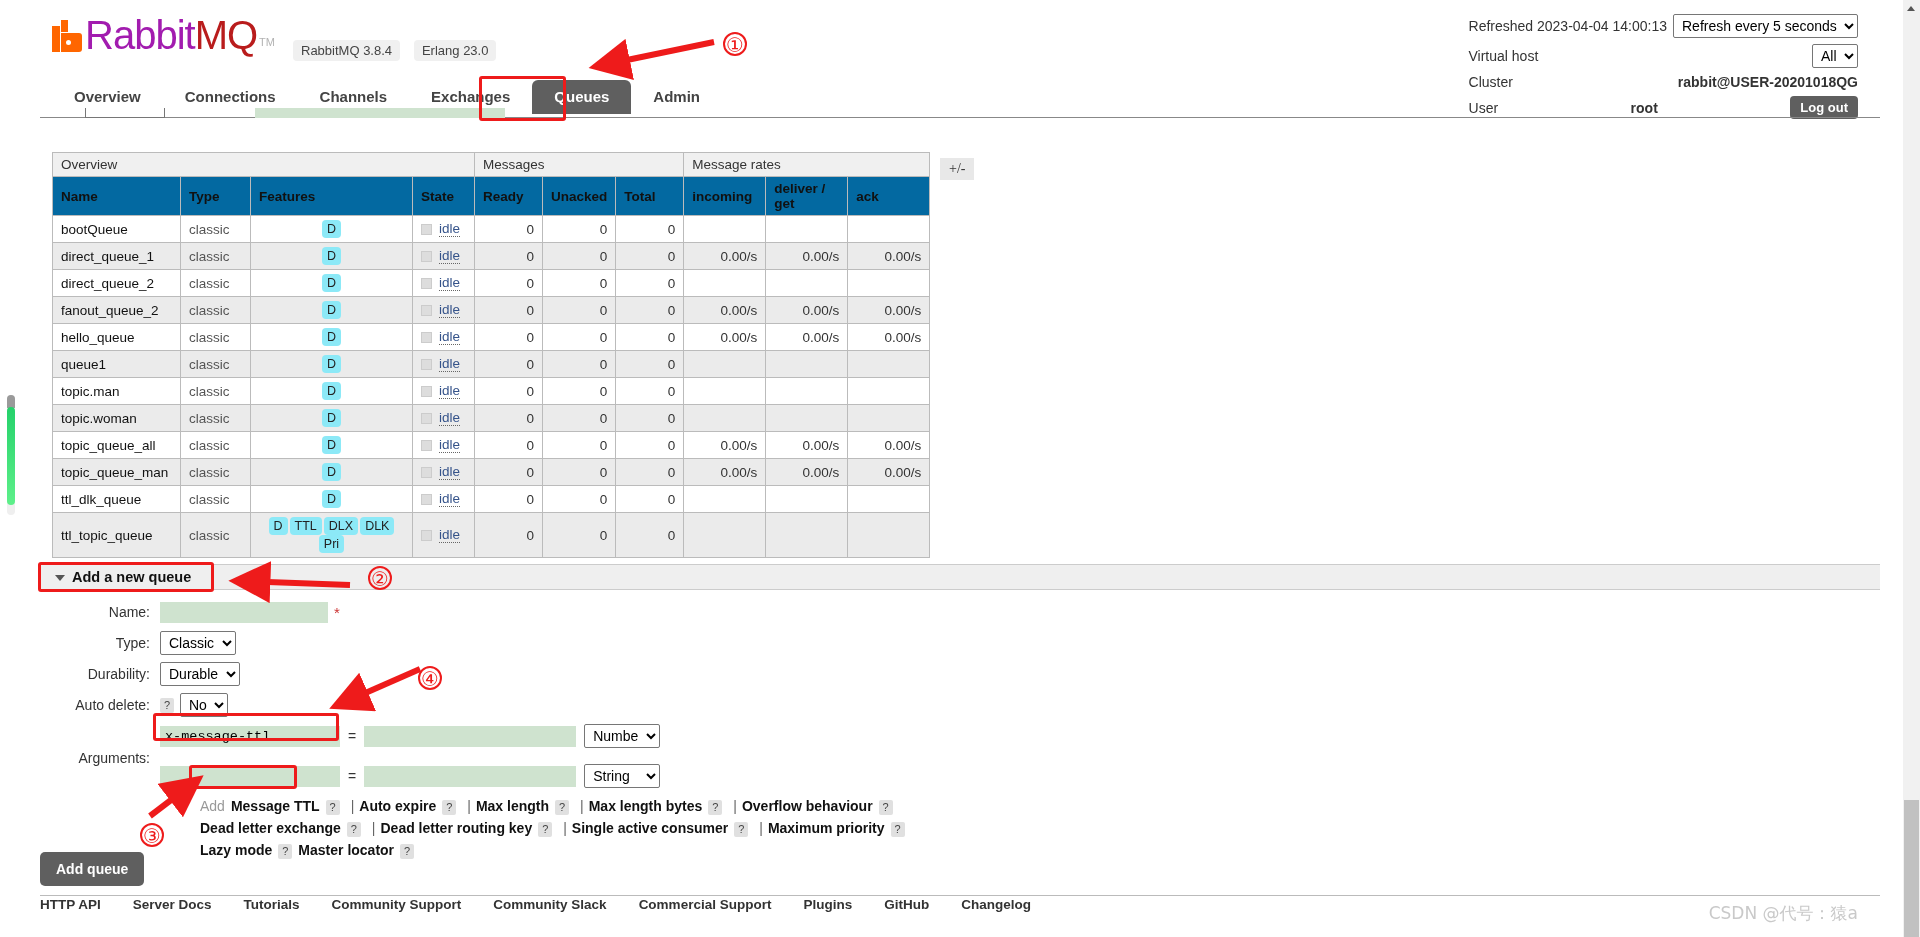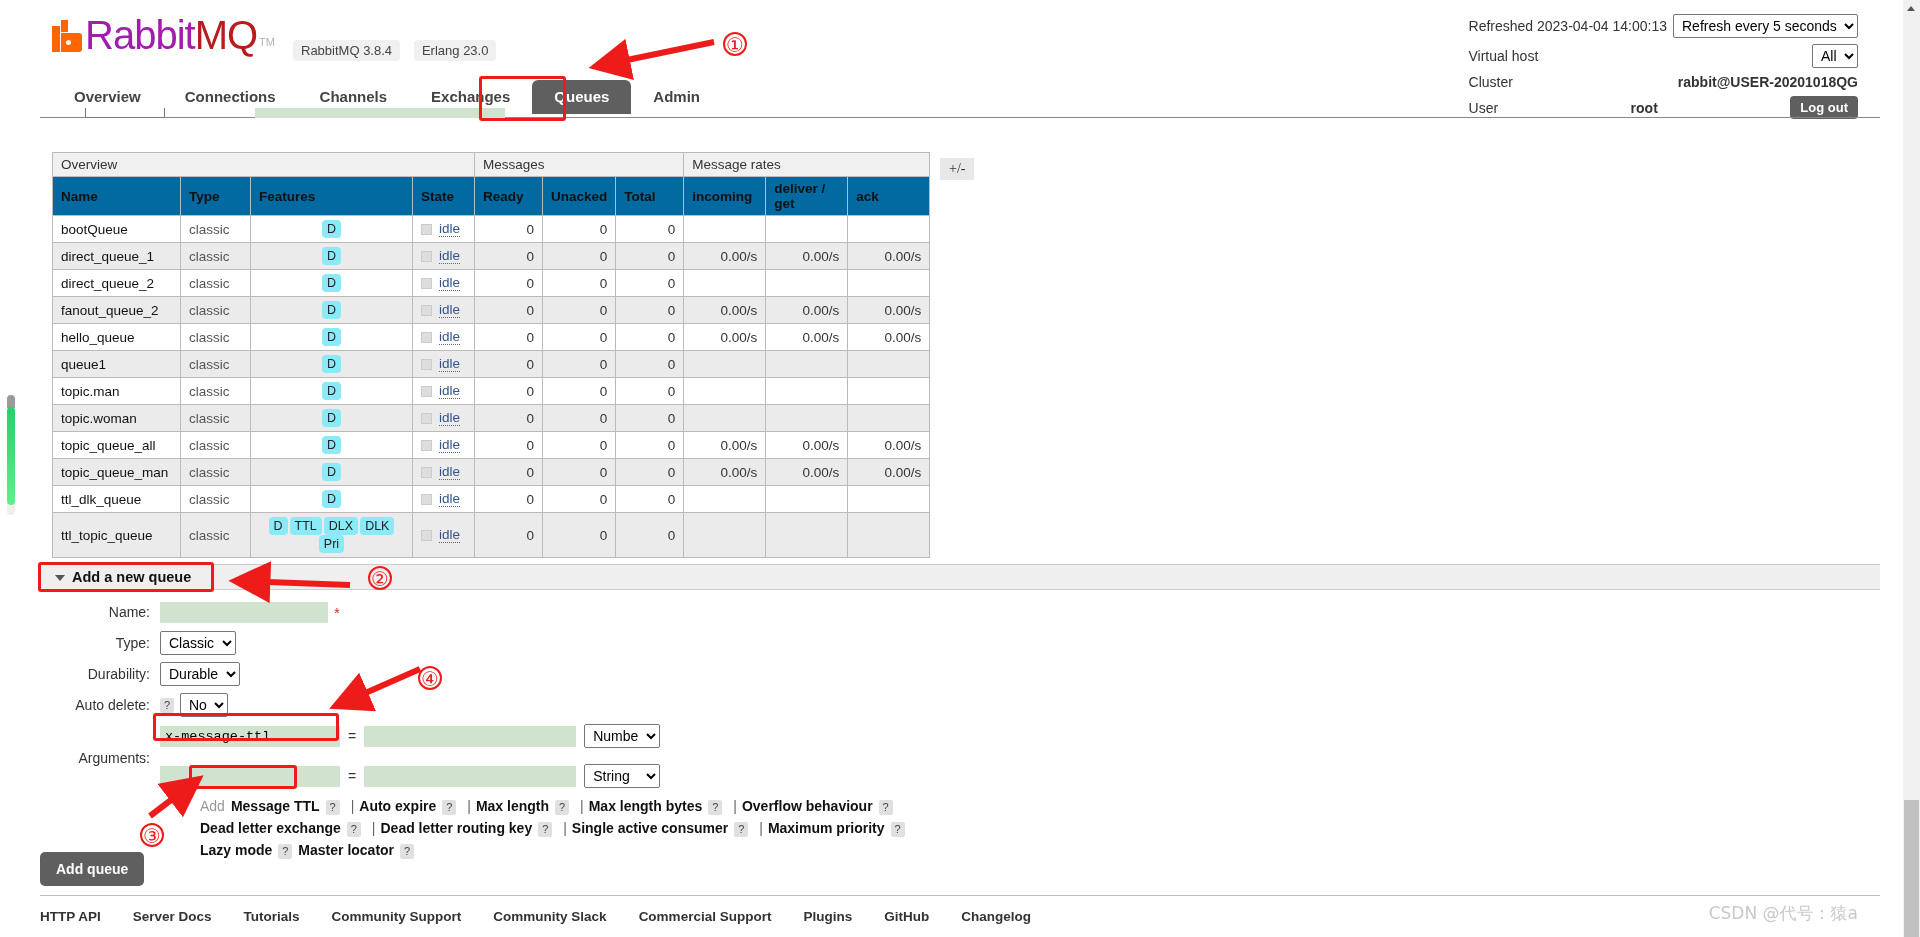--- a/index.html
+++ b/index.html
@@ -151,21 +151,21 @@
   .presets .sep { color:#666; margin:0 5px; }
 
   .addqueue-btn {
     position:absolute; left:40px; top:852px;
     background:#5f5f5f; color:#fff; border:none; border-radius:5px;
     padding:9px 16px; font-size:14px; font-weight:bold; cursor:pointer;
     font-family:"Liberation Sans", sans-serif;
   }
 
   
-  #footer { position:absolute; left:40px; top:895px; width:1840px; border-top:1px solid #bbb; padding-top:12px; }
+  #footer { position:absolute; left:40px; top:895px; width:1840px; border-top:1px solid #bbb; padding-top:0; }
   #footer a {
     color:#333; font-weight:bold; font-size:13.5px; text-decoration:none;
     margin-right:32px; cursor:pointer;
   }
 
   .watermark {
     position:absolute; right:62px; bottom:12px;
     color:#c9c9c9; font-size:17px; font-family:"DejaVu Sans", sans-serif;
   }
 

